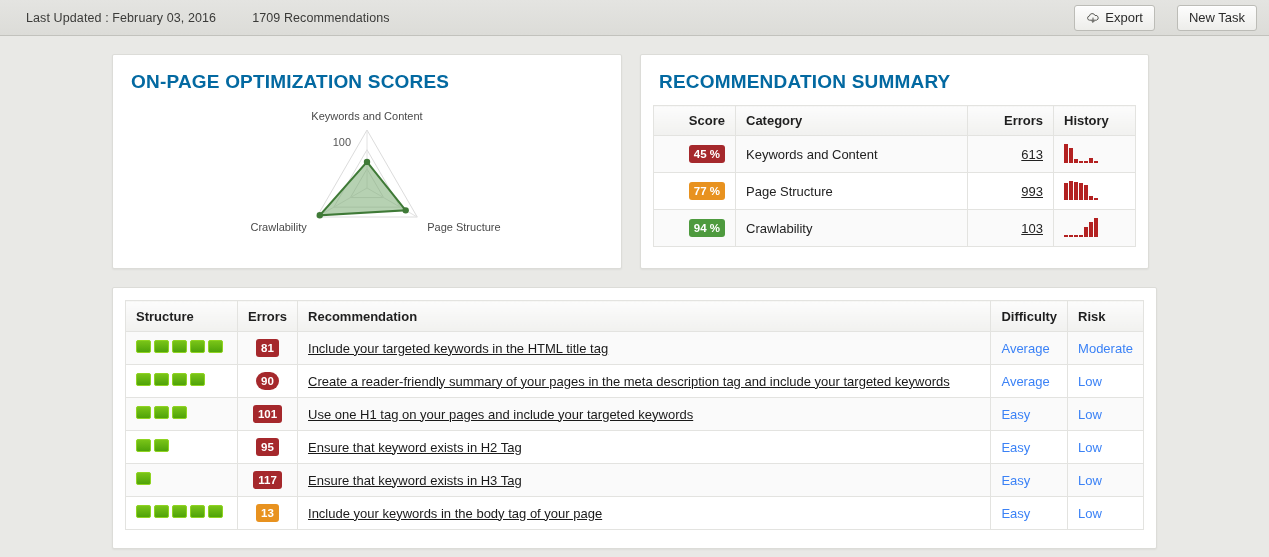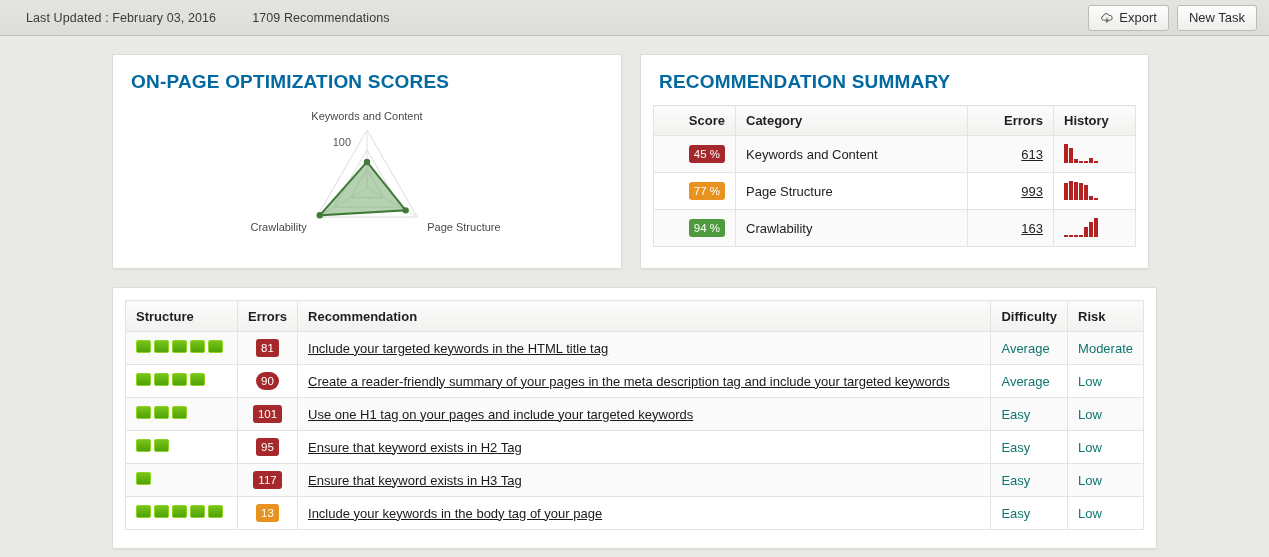--- a/index.html
+++ b/index.html
@@ -17,21 +17,21 @@
     position: relative;
     height: 36px;
     background: linear-gradient(to bottom, #e4e4e1 0%, #dcdcd8 100%);
     border-bottom: 1px solid #c2c2bd;
     display: flex;
     align-items: center;
     padding: 0 12px 0 26px;
   }
   .topbar-meta { display: flex; align-items: center; gap: 36px; }
   .topbar-meta span { font-size: 12.5px; color: #3a3a38; letter-spacing: .1px; }
-  .topbar-actions { margin-left: auto; display: flex; gap: 8px; }
+  .topbar-actions { margin-left: auto; display: flex; gap: 22px; }
   .btn {
     display: inline-flex; align-items: center; gap: 5px;
     height: 26px; padding: 0 11px;
     border: 1px solid #bcbcb7;
     border-radius: 3px;
     background: linear-gradient(to bottom, #fdfdfd 0%, #ededea 100%);
     font-size: 13px; color: #2b2b2b;
     cursor: pointer;
     box-shadow: 0 1px 0 rgba(255,255,255,.8) inset;
   }
@@ -78,21 +78,21 @@
   .col-score  { width: 82px; text-align: right !important; }
   .col-errors { width: 86px; text-align: right !important; }
   .col-history{ width: 82px; }
   .badge {
     display: inline-block;
     min-width: 36px;
     padding: 2px 5px;
     border-radius: 3px;
     color: #fff;
     font-size: 11.5px;
-    font-weight: normal;
+    font-weight: bold;
     text-align: center;
     line-height: 14px;
   }
   .err-link { color: #222; text-decoration: underline; cursor: pointer; font-size: 13px; }
   .spark { display: inline-flex; align-items: flex-end; gap: 1px; height: 20px; }
   .spark i { display: block; width: 4px; background: #b32121; }
 
   
   .kw-panel { margin: 18px 112px 0 112px; width: 1045px; height: 262px; overflow: hidden; }
   .kw-table { width: calc(100% - 24px); margin: 12px 12px 0 12px; border-collapse: collapse; }
@@ -116,21 +116,21 @@
   .c-difficulty { width: 71px; margin-top: 27px; }
   .c-risk       { width: 71px; }
   .imp { display: inline-flex; gap: 3px; }
   .imp i {
     display: block; width: 15px; height: 13px;
     border-radius: 2px;
     background: linear-gradient(to bottom, #79c418 0%, #4fa309 100%);
     border: 1px solid #8fd421;
   }
   .rec-link { color: #1a1a1a; text-decoration: underline; cursor: pointer; }
-  .cell-muted { color: #0f766e; }
+  .cell-muted { color: #3b82f6; }
 </style>
 </head>
 <body>
 
 <div class="topbar">
   <div class="topbar-meta">
     <span>Last Updated : February 03, 2016</span>
     <span>1709 Recommendations</span>
   </div>
   <div class="topbar-actions">
@@ -211,21 +211,21 @@
                   <i style="height: 18px; background: rgb(179, 33, 33);"></i>
                   <i style="height: 17px; background: rgb(179, 33, 33);"></i>
                   <i style="height: 15px; background: rgb(179, 33, 33);"></i>
                   <i style="height: 4px; background: rgb(179, 33, 33);"></i>
                   <i style="height: 2px; background: rgb(179, 33, 33);"></i>
                 </span></td>
             </tr>
             <tr>
               <td class="col-score"><span class="badge" style="background: rgb(78, 154, 62);">94 %</span></td>
               <td>Crawlability</td>
-              <td class="col-errors"><span class="err-link">163</span></td>
+              <td class="col-errors"><span class="err-link">103</span></td>
               <td class="col-history"><span class="spark">
                   <i style="height: 2px; background: rgb(179, 33, 33);"></i>
                   <i style="height: 2px; background: rgb(179, 33, 33);"></i>
                   <i style="height: 2px; background: rgb(179, 33, 33);"></i>
                   <i style="height: 2px; background: rgb(179, 33, 33);"></i>
                   <i style="height: 10px; background: rgb(179, 33, 33);"></i>
                   <i style="height: 15px; background: rgb(179, 33, 33);"></i>
                   <i style="height: 19px; background: rgb(179, 33, 33);"></i>
                 </span></td>
             </tr>

